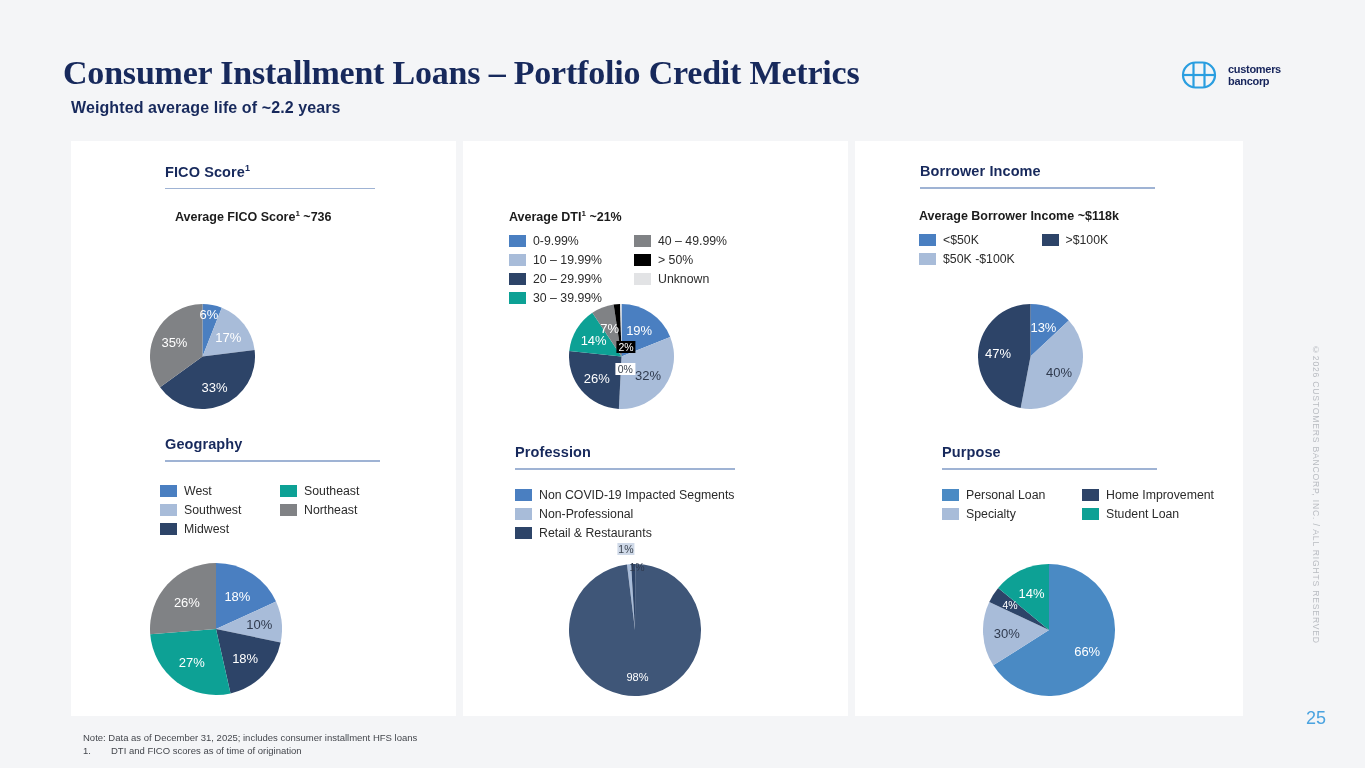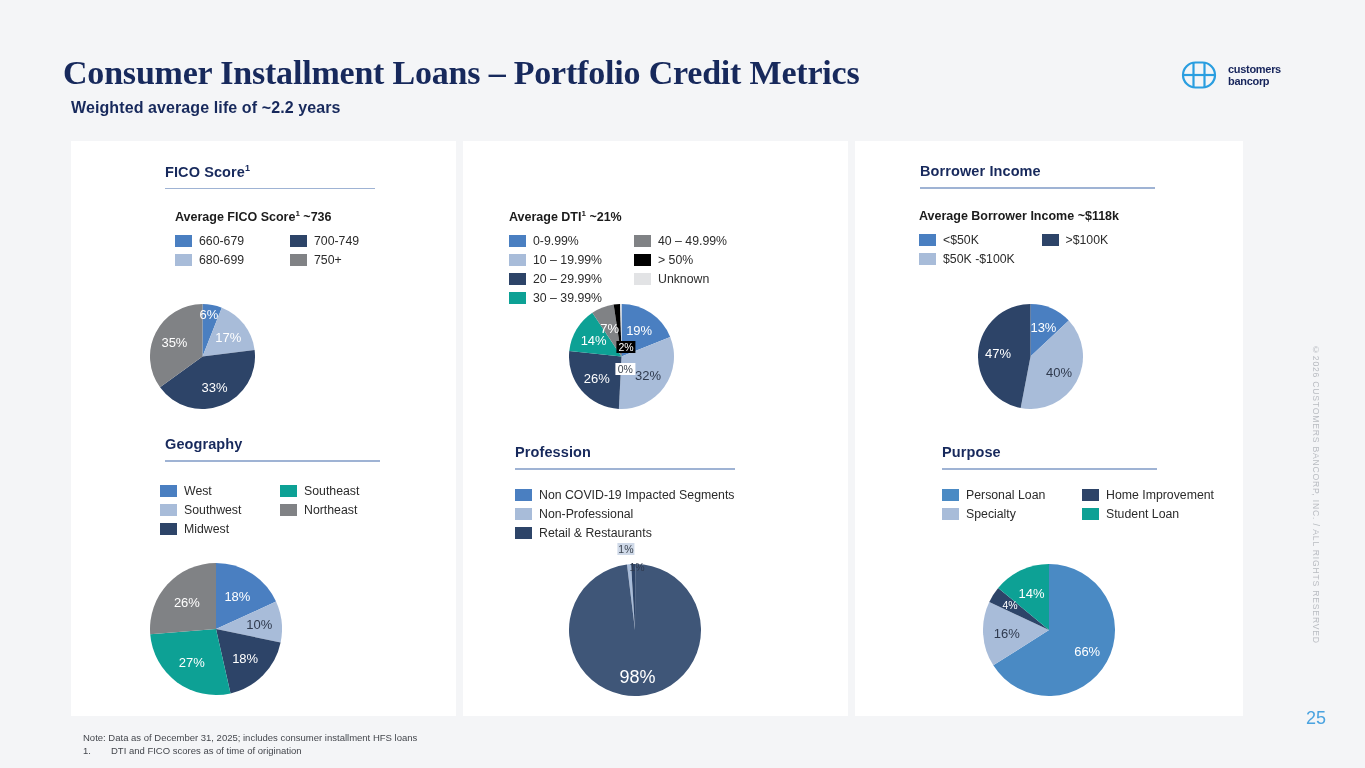--- a/index.html
+++ b/index.html
@@ -56,21 +56,21 @@
   .swatch { width: 17px; height: 12px; flex: none; margin-right: 7px; }
   .lg-label { font-size: 12.3px; color: #2b2b2b; white-space: nowrap; }
 
   
   .pie-wrap { position: relative; }
   .pct {
     position: absolute; transform: translate(-50%, -50%);
     font-size: 13px; font-weight: normal; white-space: nowrap;
     pointer-events: none;
   }
-  .pct.lg { font-size: 18px; }
+  .pct.lg { font-size: 11px; }
   .pct.sm { font-size: 10.5px; }
   .pct.w { color: #ffffff; }
   .pct.d { color: #2f3a4e; }
   .pct.boxed-dark { color: #ffffff; background: #000000; padding: 0 2px; }
   .pct.boxed-light { color: #3c4550; background: #ffffff; padding: 0 2px; }
   .pct.boxed-lt2 { color: #3c4550; background: #cfd9e8; padding: 0 1px; }
 
   
   .footnotes { position: absolute; left: 83px; top: 731px; }
   .fn { font-size: 9.5px; color: #44474d; line-height: 1.42; white-space: nowrap; }
@@ -107,38 +107,20 @@
     </div>
   </div>
 
   <div class="panel p1">
     <div style="position:absolute;left:94px;top:22px;width:210px;">
       <div class="sec-title"><span>FICO Score</span><sup>1</sup></div>
       <div class="sec-rule"></div>
     </div>
     <div style="position:absolute;left:89px;top:68px;width:230px;margin-left:15px;">
       <div class="avg-line"><span>Average FICO Score</span><sup>1</sup><span> ~736</span></div>
-      <div class="legend cols2" id="lg-fico">
-          <div class="lg-item">
-            <span class="swatch" style="background: rgb(74, 127, 193);"></span>
-            <span class="lg-label">660-679</span>
-          </div>
-          <div class="lg-item">
-            <span class="swatch" style="background: rgb(45, 68, 104);"></span>
-            <span class="lg-label">700-749</span>
-          </div>
-          <div class="lg-item">
-            <span class="swatch" style="background: rgb(168, 188, 217);"></span>
-            <span class="lg-label">680-699</span>
-          </div>
-          <div class="lg-item">
-            <span class="swatch" style="background: rgb(128, 130, 133);"></span>
-            <span class="lg-label">750+</span>
-          </div>
-        </div>
     </div>
     <div class="pie-wrap" style="position:absolute;left:79px;top:163px;" id="pie-fico"><svg width="105" height="105" viewBox="0 0 105 105">
           <path d="M 52.5 52.5 L 52.5 0 A 52.5 52.5 0 0 1 71.82653901594558 3.6867344908667974 Z" fill="#4a7fc1"></path>
           <path d="M 52.5 52.5 L 71.82653901594558 3.6867344908667974 A 52.5 52.5 0 0 1 104.58602181901009 45.92000523787402 Z" fill="#a8bcd9"></path>
           <path d="M 52.5 52.5 L 104.58602181901009 45.92000523787402 A 52.5 52.5 0 0 1 10.026607795315265 83.35872574535485 Z" fill="#2d4468"></path>
           <path d="M 52.5 52.5 L 10.026607795315265 83.35872574535485 A 52.5 52.5 0 0 1 52.49999999999999 0 Z" fill="#808285"></path>
         </svg><div class="pct w" style="left: 58.9928px; top: 10.4637px;">6%</div><div class="pct w" style="left: 78.2195px; top: 32.5499px;">17%</div><div class="pct w" style="left: 64.4825px; top: 82.7642px;">33%</div><div class="pct w" style="left: 24.4333px; top: 38.1993px;">35%</div></div>
 
     <div style="position:absolute;left:94px;top:295px;width:215px;">
       <div class="sec-title">Geography</div>
@@ -298,21 +280,21 @@
             <span class="swatch" style="background: rgb(13, 161, 149);"></span>
             <span class="lg-label">Student Loan</span>
           </div>
         </div>
     </div>
     <div class="pie-wrap" style="position:absolute;left:128px;top:423px;" id="pie-purp"><svg width="132" height="132" viewBox="0 0 132 132">
           <path d="M 66 66 L 66 0 A 66 66 0 1 1 10.274356916866992 101.36456846861375 Z" fill="#4a8ac4"></path>
           <path d="M 66 66 L 10.274356916866992 101.36456846861375 A 66 66 0 0 1 6.281414537242739 37.89856675670515 Z" fill="#a8bcd9"></path>
           <path d="M 66 66 L 6.281414537242739 37.89856675670515 A 66 66 0 0 1 15.146125976797926 23.93001667658646 Z" fill="#2d4468"></path>
           <path d="M 66 66 L 15.146125976797926 23.93001667658646 A 66 66 0 0 1 65.99999999999999 0 Z" fill="#0da195"></path>
-        </svg><div class="pct w" style="left: 104.172px; top: 86.9852px;">66%</div><div class="pct d" style="left: 23.8434px; top: 68.6523px;">16%</div><div class="pct w sm" style="left: 26.992px; top: 41.2448px;">4%</div><div class="pct w" style="left: 48.5771px; top: 28.9745px;">14%</div></div>
+        </svg><div class="pct w" style="left: 104.172px; top: 86.9852px;">66%</div><div class="pct d" style="left: 23.8434px; top: 68.6523px;">30%</div><div class="pct w sm" style="left: 26.992px; top: 41.2448px;">4%</div><div class="pct w" style="left: 48.5771px; top: 28.9745px;">14%</div></div>
   </div>
 
   <div class="footnotes">
     <div class="fn">Note: Data as of December 31, 2025; includes consumer installment HFS loans</div>
     <div class="fn fn-row">
       <span class="fn-num">1.</span>
       <span>DTI and FICO scores as of time of origination</span>
     </div>
   </div>
   <div class="page-num">25</div>

